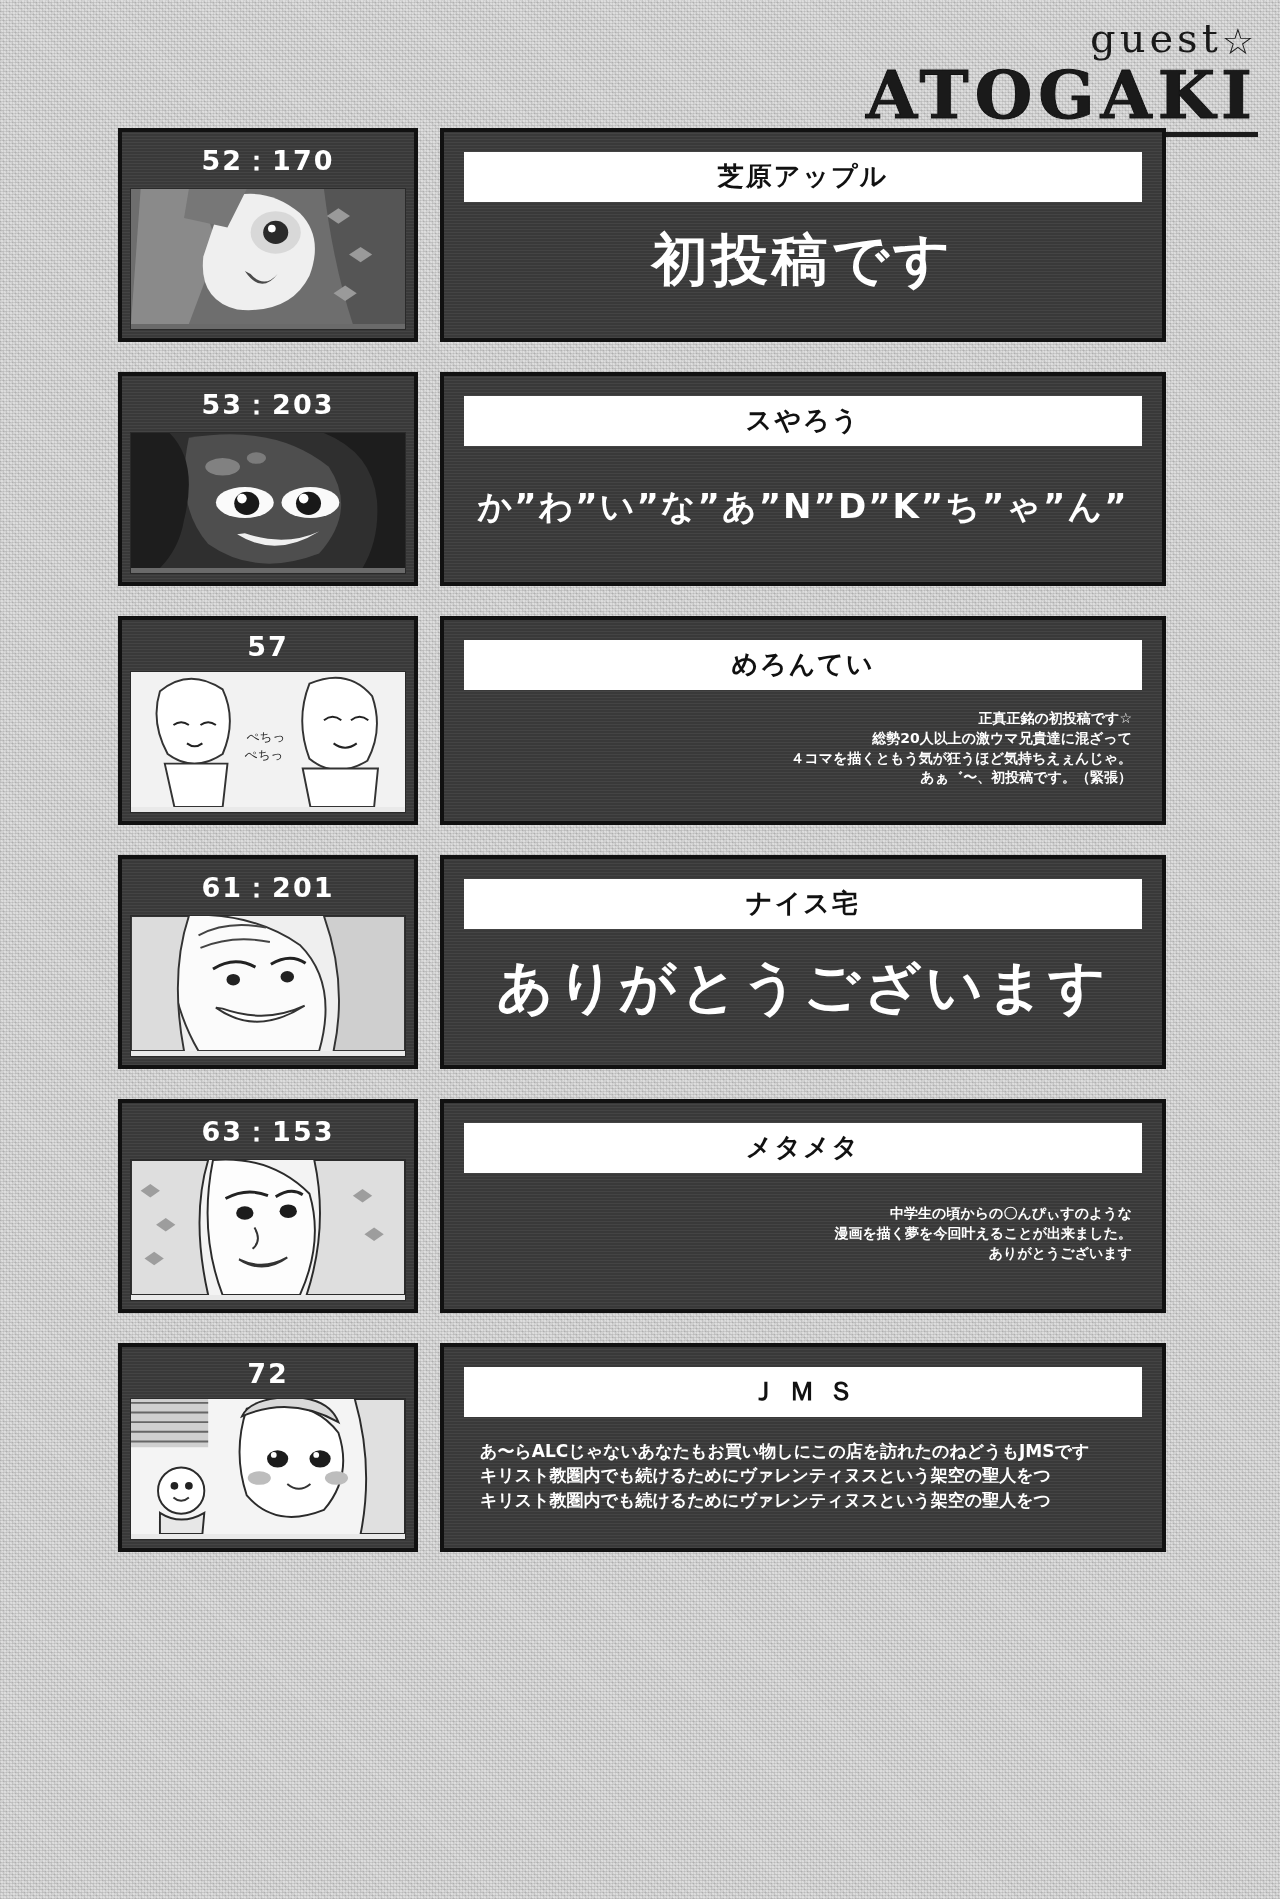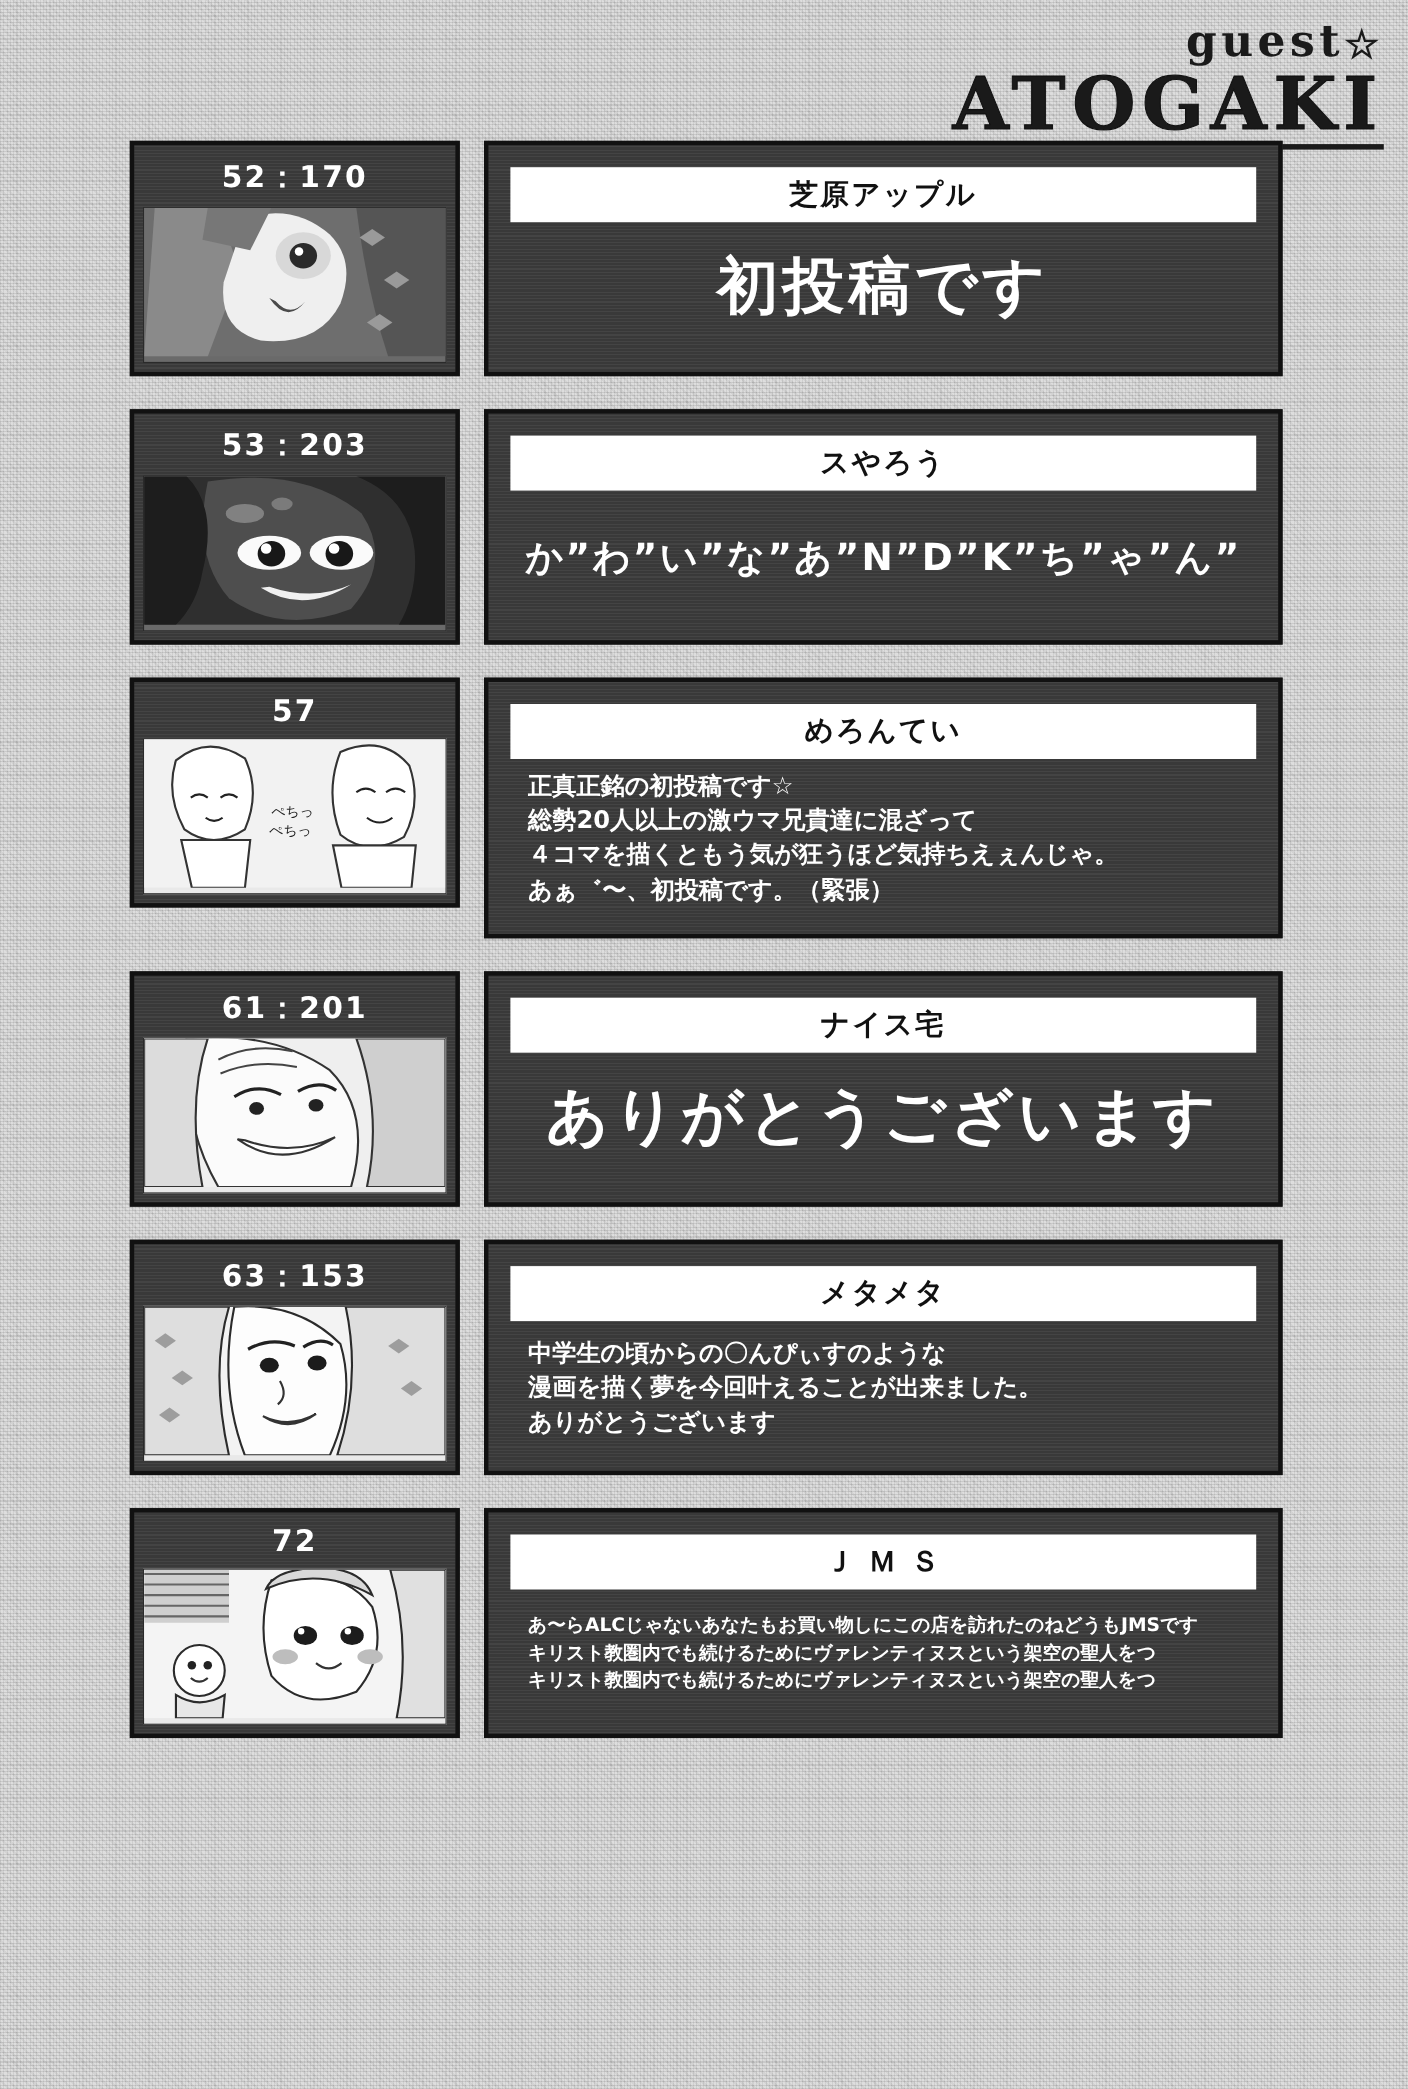--- a/index.html
+++ b/index.html
@@ -27,21 +27,21 @@
   #header {
     position: absolute;
     top: 18px;
     right: 22px;
     width: 660px;
     text-align: right;
     color: #1a1a1a;
   }
   .guest-line {
     font-family: "DejaVu Serif", "Liberation Serif", serif;
-    font-weight: bold;
+    font-weight: normal;
     font-size: 40px;
     letter-spacing: 4px;
     line-height: 1;
     display: block;
   }
   .guest-line .star {
     font-size: 36px;
     vertical-align: -2px;
   }
   .atogaki-line {
@@ -143,24 +143,24 @@
     padding: 6px 10px 12px 10px;
   }
   .comment.med {
     font-size: 34px;
     font-weight: bold;
     text-align: center;
     letter-spacing: 2px;
     padding: 16px 10px 18px 10px;
   }
   .comment.small {
-    font-size: 22px;
+    font-size: 14px;
     font-weight: bold;
     line-height: 1.42;
-    text-align: left;
+    text-align: right;
   }
   .comment.tiny {
     font-size: 17px;
     font-weight: bold;
     line-height: 1.45;
     text-align: left;
     border-radius: 14px;
   }
   .comment .line {
     display: block;

